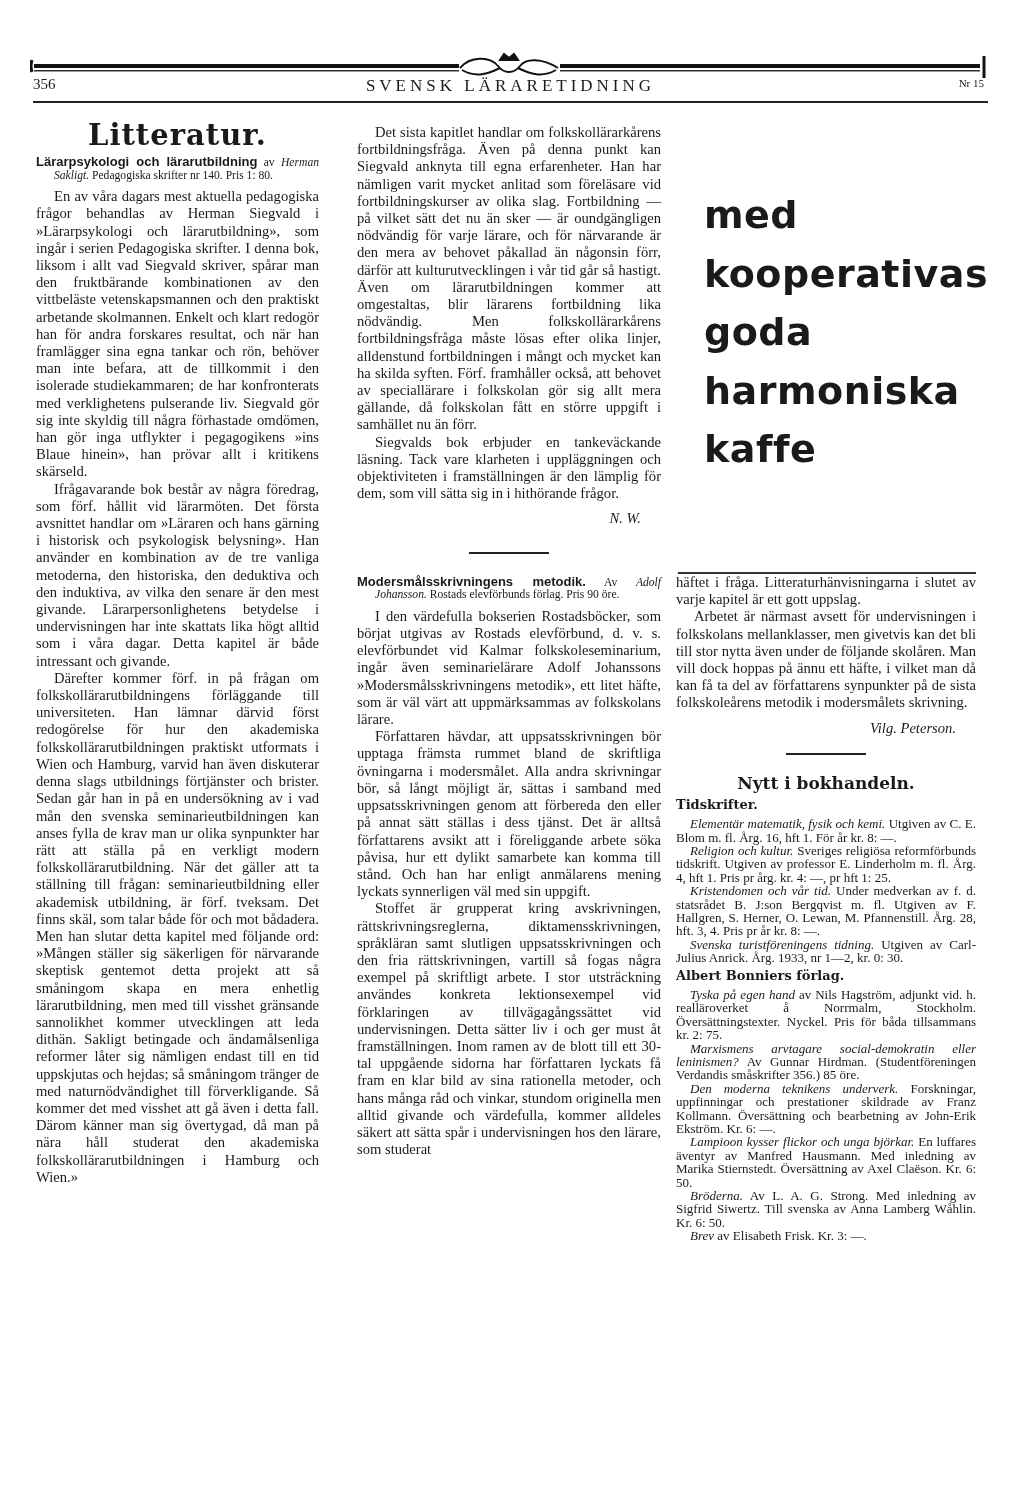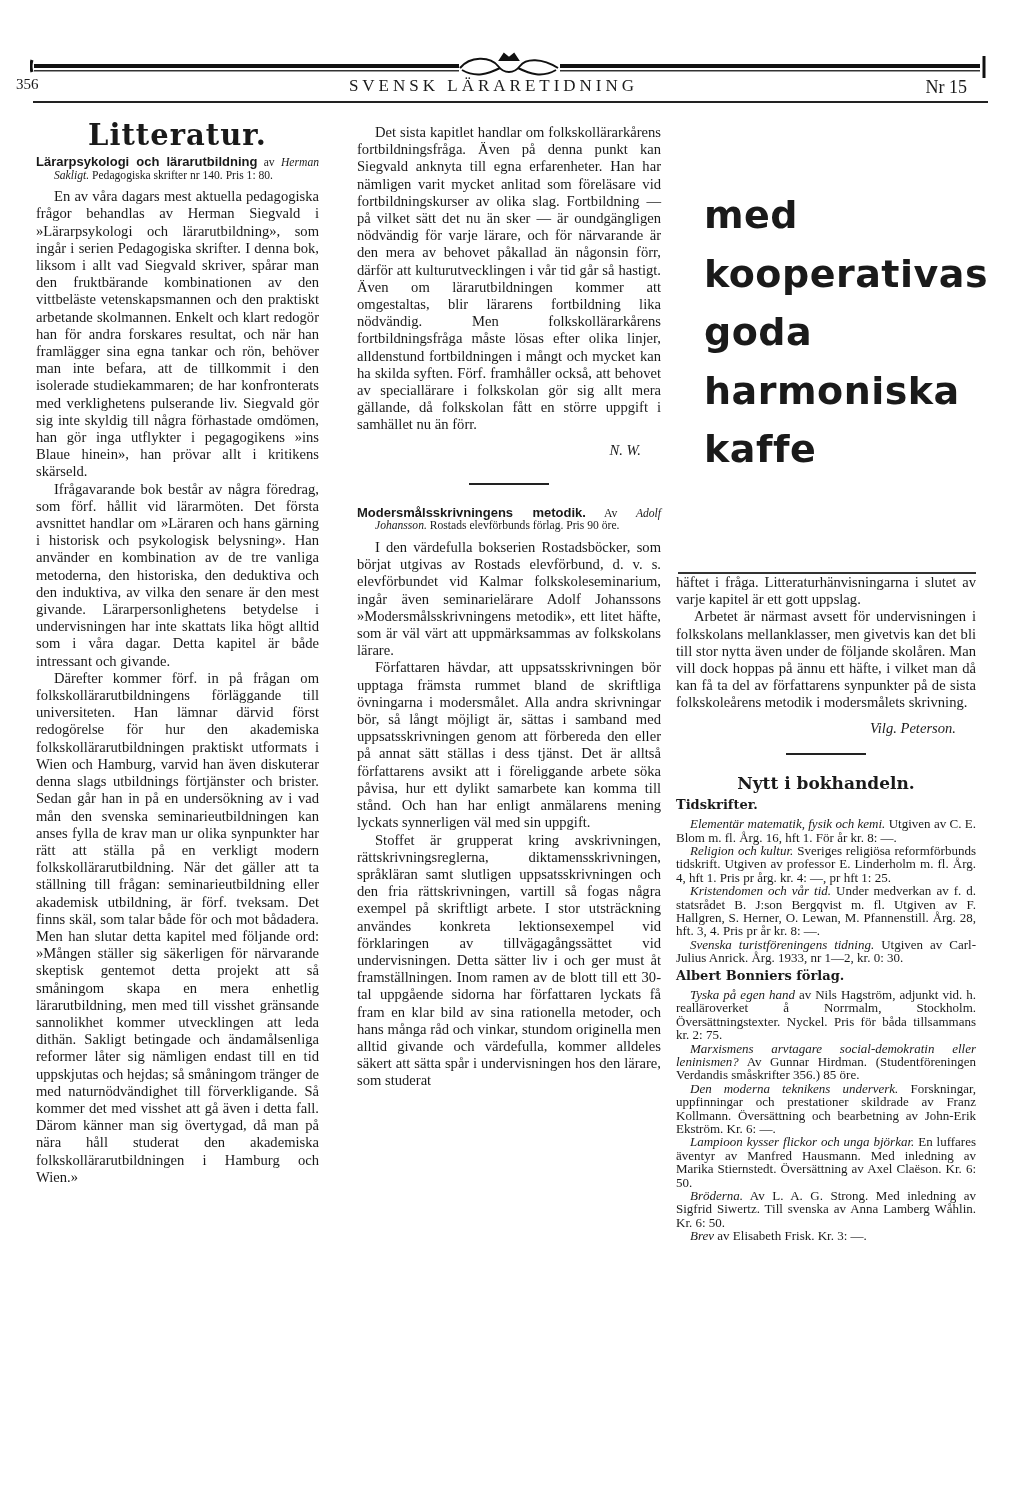--- a/index.html
+++ b/index.html
@@ -1,23 +1,23 @@
 <!DOCTYPE html>
 <html><head>
 <meta charset="utf-8">
 <style>
   html, body { margin:0; padding:0; background:#ffffff; }
   body { width:1016px; height:1505px; position:relative; overflow:hidden; color:#1a1a1a;
          font-family:"DejaVu Serif", serif; }
   .ornament { position:absolute; left:30px; top:52px; width:958px; height:28px; }
-  .header-row { position:absolute; left:16px; top:74px; width:955px; height:26px; }
+  .header-row { position:absolute; left:33px; top:74px; width:955px; height:26px; }
   .page-num { position:absolute; left:0; top:2px; font-size:15px; font-family:"Liberation Serif", serif; }
   .journal { position:absolute; left:0; right:0; top:2px; text-align:center; font-size:17px; letter-spacing:4px;
              font-family:"Liberation Serif", serif; }
-  .issue { position:absolute; right:4px; top:3px; font-size:18px; font-family:"Liberation Serif", serif; }
+  .issue { position:absolute; right:4px; top:3px; font-size:11px; font-family:"Liberation Serif", serif; }
   .header-rule { position:absolute; left:33px; top:101px; width:955px; height:2px; background:#222; }
   .col { position:absolute; font-family:"Liberation Serif", serif; font-size:14.6px; line-height:17.2px; text-align:justify; }
   .col1 { left:36px; top:118px; width:283px; }
   .col2 { left:357px; top:124px; width:304px; }
   .col3 { left:676px; top:568px; width:300px; }
   .section-title { font-family:"DejaVu Serif", serif; font-weight:bold; font-size:29px; line-height:34px;
                    text-align:center; letter-spacing:1px; margin:0 0 4px 0; }
   .bib { font-size:11.6px; line-height:12.6px; text-indent:-18px; padding-left:18px; margin:2px 0 6px 0; }
   .bib .t { font-weight:bold; font-size:13px; font-family:Liberation Sans, sans-serif; }
   .bib .a { font-style:italic; }
@@ -66,20 +66,21 @@
     <span class="a">Herman Sakligt.</span>
     <span>Pedagogiska skrifter nr 140. Pris 1: 80.</span>
   </div>
   <p>En av våra dagars mest aktuella pedagogiska frågor behandlas av Herman Siegvald i »Lärarpsykologi och lärarutbildning», som ingår i serien Pedagogiska skrifter. I denna bok, liksom i allt vad Siegvald skriver, spårar man den fruktbärande kombinationen av den vittbeläste vetenskapsmannen och den praktiskt arbetande skolmannen. Enkelt och klart redogör han för andra forskares resultat, och när han framlägger sina egna tankar och rön, behöver man inte befara, att de tillkommit i den isolerade studiekammaren; de har konfronterats med verklighetens pulserande liv. Siegvald gör sig inte skyldig till några förhastade omdömen, han gör inga utflykter i pegagogikens »ins Blaue hinein», han prövar allt i kritikens skärseld.</p>
   <p>Ifrågavarande bok består av några föredrag, som förf. hållit vid lärarmöten. Det första avsnittet handlar om »Läraren och hans gärning i historisk och psykologisk belysning». Han använder en kombination av de tre vanliga metoderna, den historiska, den deduktiva och den induktiva, av vilka den senare är den mest givande. Lärarpersonlighetens betydelse i undervisningen har inte skattats lika högt alltid som i våra dagar. Detta kapitel är både intressant och givande.</p>
   <p>Därefter kommer förf. in på frågan om folkskollärarutbildningens förläggande till universiteten. Han lämnar därvid först redogörelse för hur den akademiska folkskollärarutbildningen praktiskt utformats i Wien och Hamburg, varvid han även diskuterar denna slags utbildnings förtjänster och brister. Sedan går han in på en undersökning av i vad mån den svenska seminarieutbildningen kan anses fylla de krav man ur olika synpunkter har rätt att ställa på en verkligt modern folkskollärarutbildning. När det gäller att ta ställning till frågan: seminarieutbildning eller akademisk utbildning, är förf. tveksam. Det finns skäl, som talar både för och mot bådadera. Men han slutar detta kapitel med följande ord: »Mången ställer sig säkerligen för närvarande skeptisk gentemot detta projekt att så småningom skapa en mera enhetlig lärarutbildning, men med till visshet gränsande sannolikhet kommer utvecklingen att leda dithän. Sakligt betingade och ändamålsenliga reformer låter sig nämligen endast till en tid uppskjutas och hejdas; så småningom tränger de med naturnödvändighet till förverkligande. Så kommer det med visshet att gå även i detta fall. Därom känner man sig övertygad, då man på nära håll studerat den akademiska folkskollärarutbildningen i Hamburg och Wien.»</p>
 </div>
 
 <div class="col col2">
   <p>Det sista kapitlet handlar om folkskollärarkårens fortbildningsfråga. Även på denna punkt kan Siegvald anknyta till egna erfarenheter. Han har nämligen varit mycket anlitad som föreläsare vid fortbildningskurser av olika slag. Fortbildning — på vilket sätt det nu än sker — är oundgängligen nödvändig för varje lärare, och för närvarande är den mera av behovet påkallad än någonsin förr, därför att kulturutvecklingen i vår tid går så hastigt. Även om lärarutbildningen kommer att omgestaltas, blir lärarens fortbildning lika nödvändig. Men folkskollärarkårens fortbildningsfråga måste lösas efter olika linjer, alldenstund fortbildningen i mångt och mycket kan ha skilda syften. Förf. framhåller också, att behovet av speciallärare i folkskolan gör sig allt mera gällande, då folkskolan fått en större uppgift i samhället nu än förr.</p>
+  <p>Siegvalds bok erbjuder en tankeväckande läsning. Tack vare klarheten i uppläggningen och objektiviteten i framställningen är den lämplig för dem, som vill sätta sig in i hithörande frågor.</p>
   <div class="sig">N. W.</div>
   <div class="short-rule"></div>
   <div class="bib">
     <span class="t">Modersmålsskrivningens metodik.</span>
     <span>Av</span>
     <span class="a">Adolf Johansson.</span>
     <span>Rostads elevförbunds förlag. Pris 90 öre.</span>
   </div>
   <p>I den värdefulla bokserien Rostadsböcker, som börjat utgivas av Rostads elevförbund, d. v. s. elevförbundet vid Kalmar folkskoleseminarium, ingår även seminarielärare Adolf Johanssons »Modersmålsskrivningens metodik», ett litet häfte, som är väl värt att uppmärksammas av folkskolans lärare.</p>
   <p>Författaren hävdar, att uppsatsskrivningen bör upptaga främsta rummet bland de skriftliga övningarna i modersmålet. Alla andra skrivningar bör, så långt möjligt är, sättas i samband med uppsatsskrivningen genom att förbereda den eller på annat sätt ställas i dess tjänst. Det är alltså författarens avsikt att i föreliggande arbete söka påvisa, hur ett dylikt samarbete kan komma till stånd. Och han har enligt anmälarens mening lyckats synnerligen väl med sin uppgift.</p>

